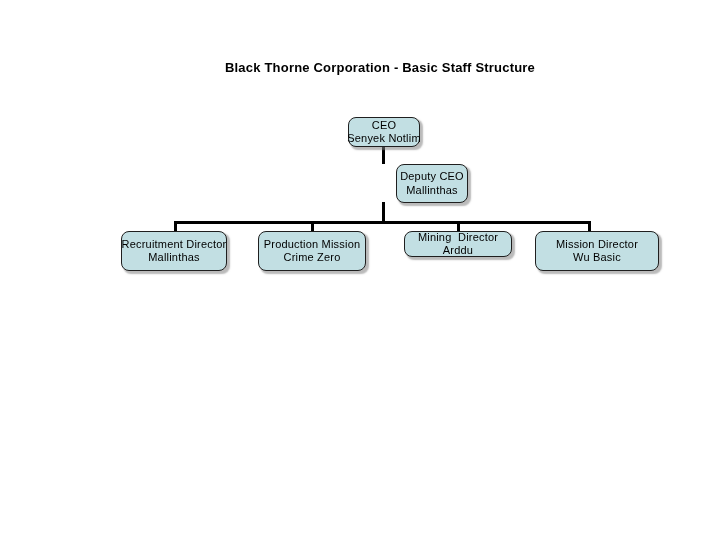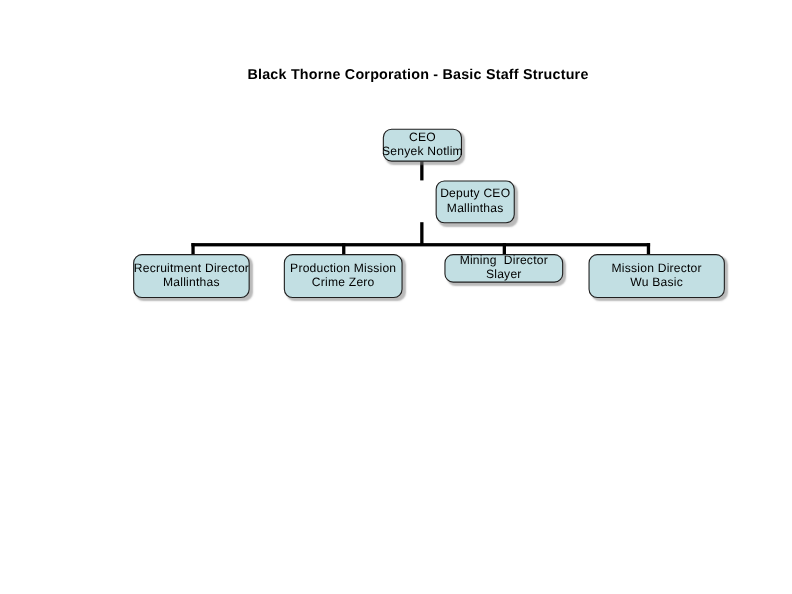--- a/index.html
+++ b/index.html
@@ -97,21 +97,21 @@
     <span class="name">Mallinthas</span>
   </div>
 
   <div class="org-box box-d2">
     <span class="role">Production Mission</span>
     <span class="name">Crime Zero</span>
   </div>
 
   <div class="org-box box-d3">
     <span class="role">Mining  Director</span>
-    <span class="name">Slayer</span>
+    <span class="name">Arddu</span>
   </div>
 
   <div class="org-box box-d4">
     <span class="role">Mission Director</span>
     <span class="name">Wu Basic</span>
   </div>
 
 </div>
 
 </body></html>

